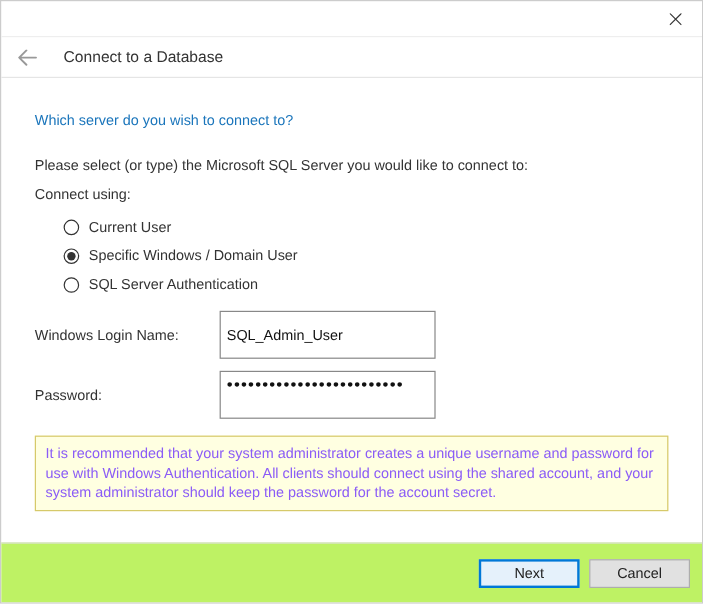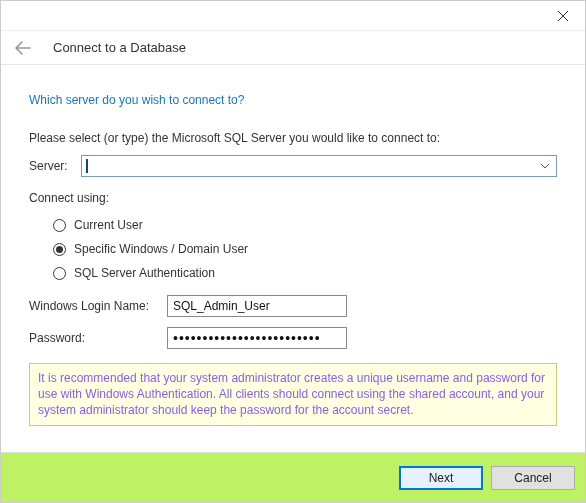--- a/index.html
+++ b/index.html
@@ -98,27 +98,28 @@
   }
   .field-row {
     display: flex;
     align-items: center;
     gap: 8px;
     margin-top: 10px;
   }
   .field-row .flabel { width: 130px; }
   .text-input {
     width: 180px;
-    height: 22px;
+    height: 40px;
     border: 1px solid #888;
     padding: 1px 5px;
     font-family: inherit;
     font-size: 12px;
     color: #111;
     background: #fff;
+    margin-left: 16px;
   }
   .pw-display {
     letter-spacing: 1px;
     font-size: 14px;
     line-height: 18px;
     overflow: hidden;
     white-space: nowrap;
   }
   .info-box {
     margin-top: 14px;
@@ -174,31 +175,20 @@
   </span>
   <span class="title">Connect to a Database</span>
 </div>
 
 <div class="content">
 
   <div class="heading">Which server do you wish to connect to?</div>
 
   <div class="instruction">Please select (or type) the Microsoft SQL Server you would like to connect to:</div>
 
-  <div class="row">
-    <span class="label">Server:</span>
-    <div class="server-combo">
-      <span class="cursor"></span>
-      <span class="chev">
-        <svg width="10" height="6" viewBox="0 0 10 6">
-            <path d="M1 1 L5 5 L9 1" fill="none" stroke="#555" stroke-width="1"></path>
-          </svg>
-      </span>
-    </div>
-  </div>
 
   <div class="connect-label">Connect using:</div>
 
   <div class="radio-group">
     <div class="radio-option">
       <span class="radio">
           <span class="dot"></span>
         </span>
       <span>Current User</span>
     </div>

